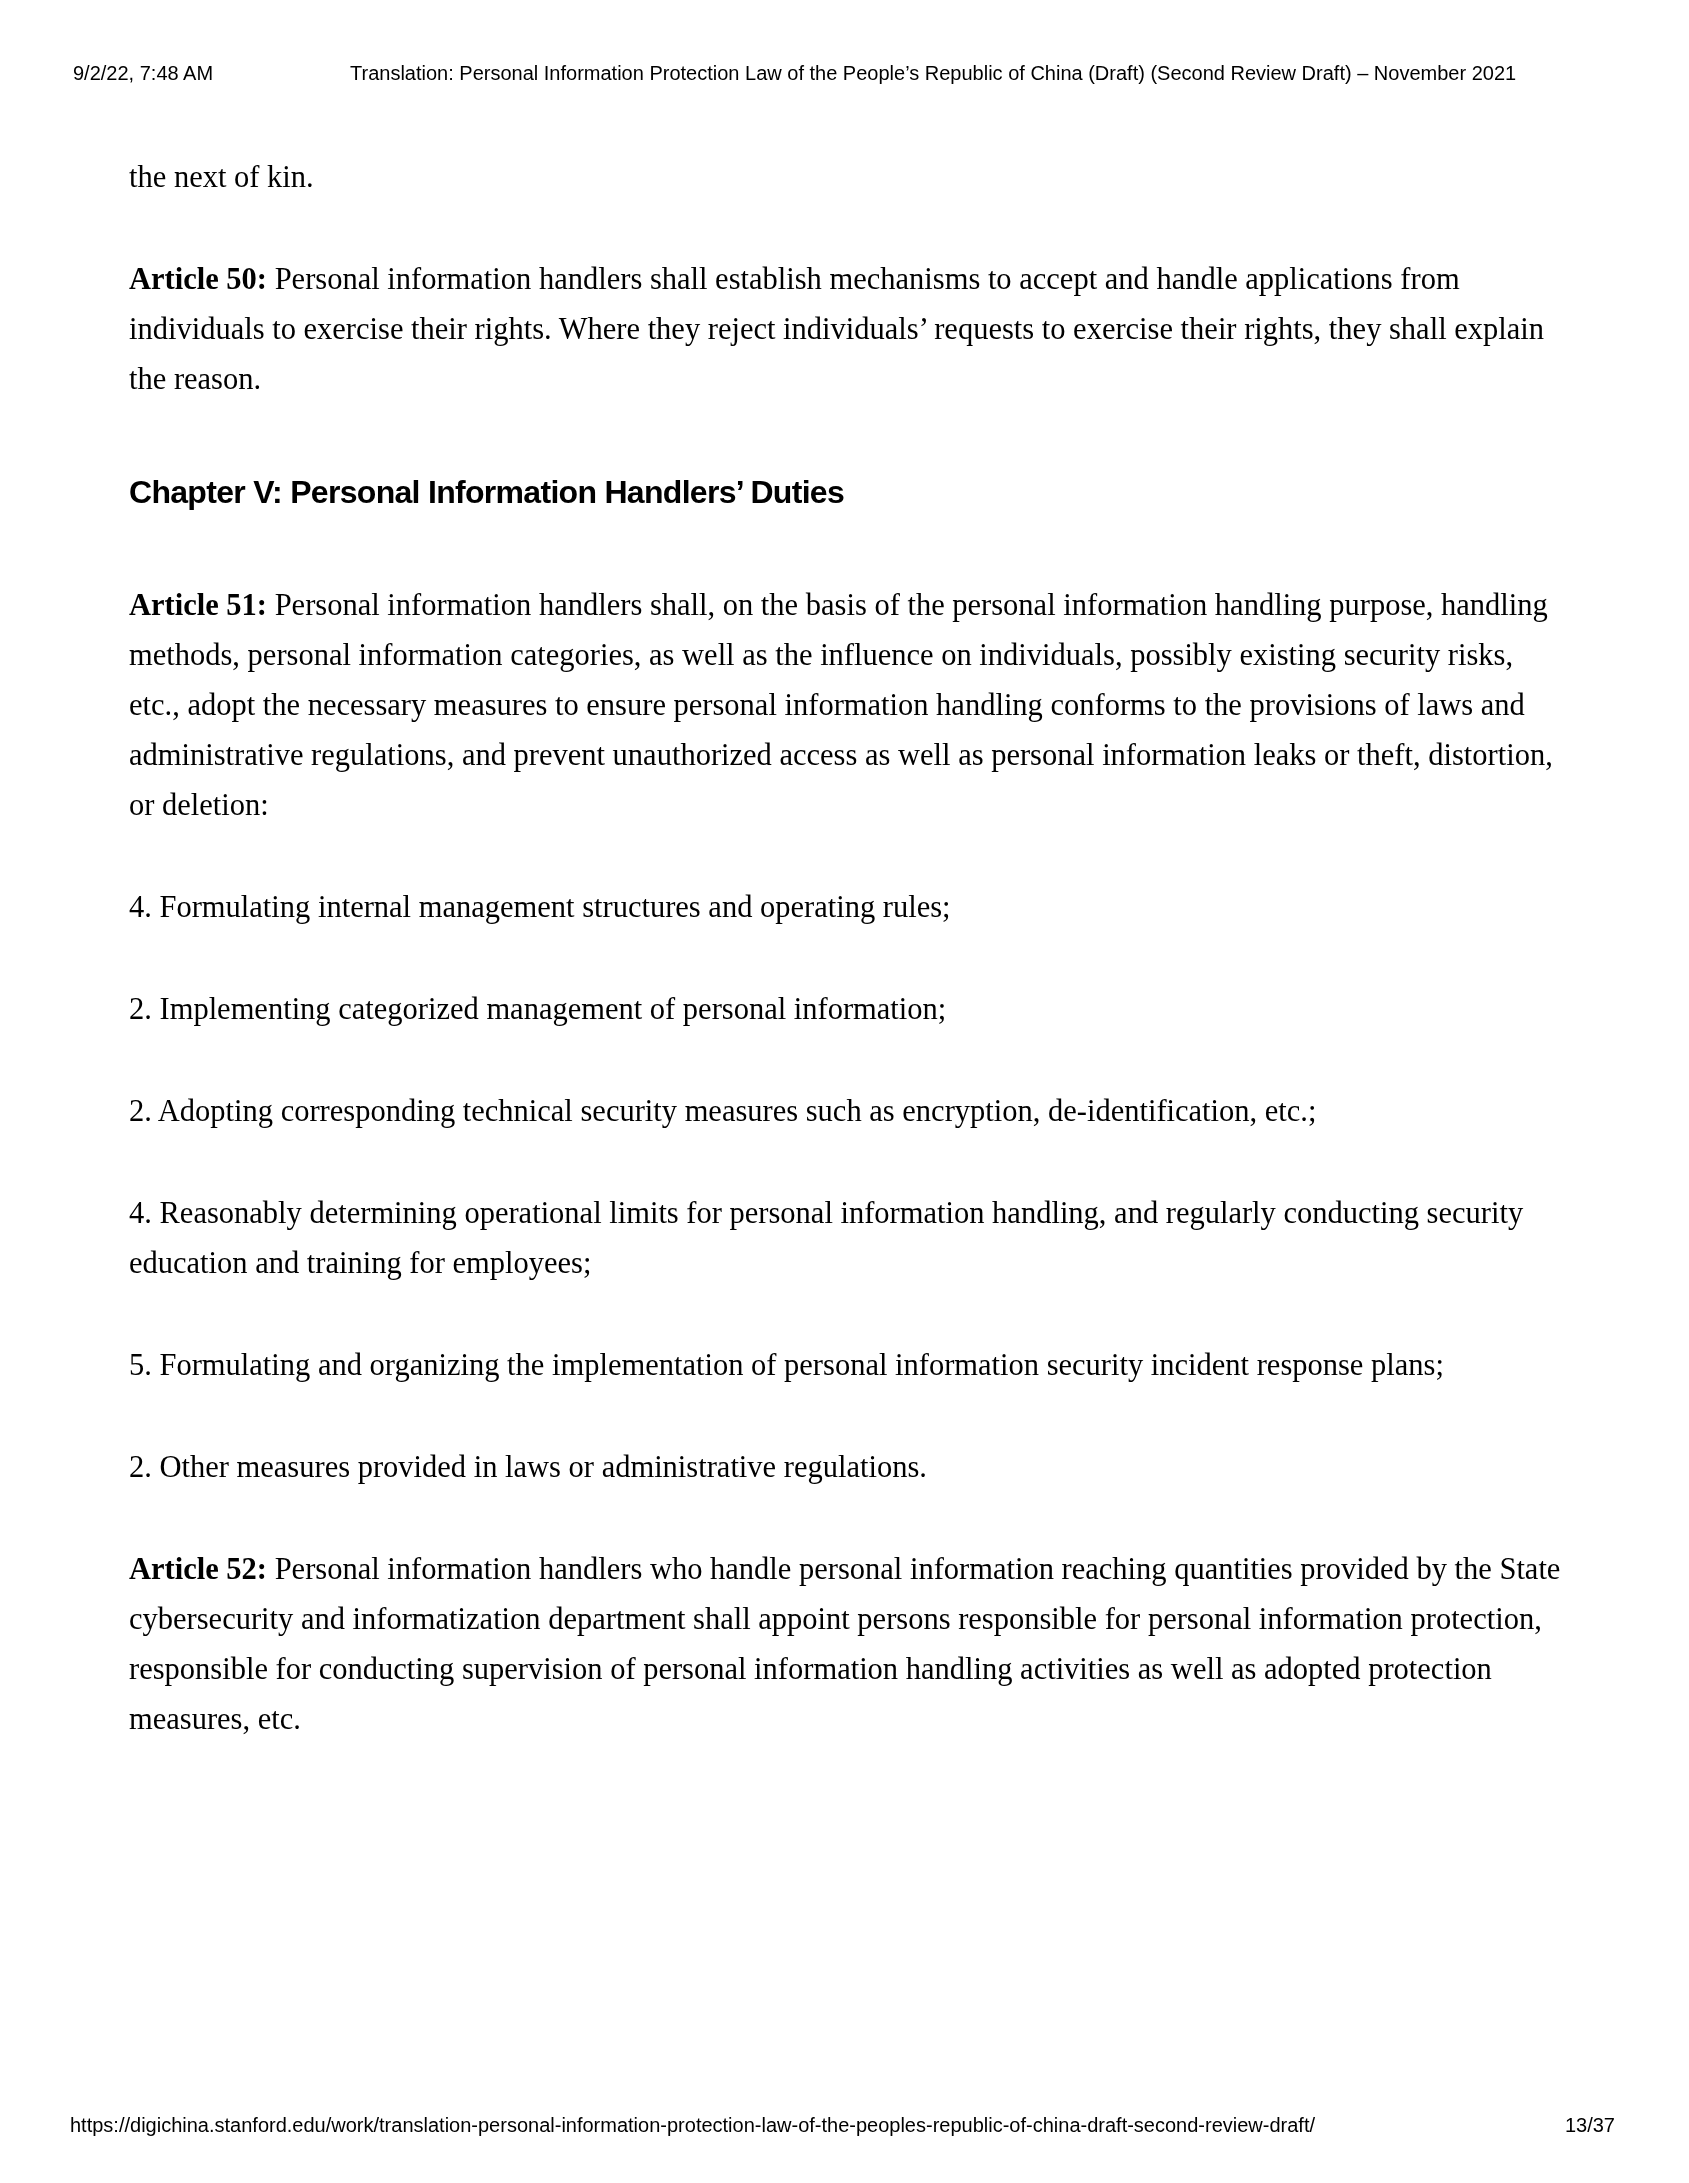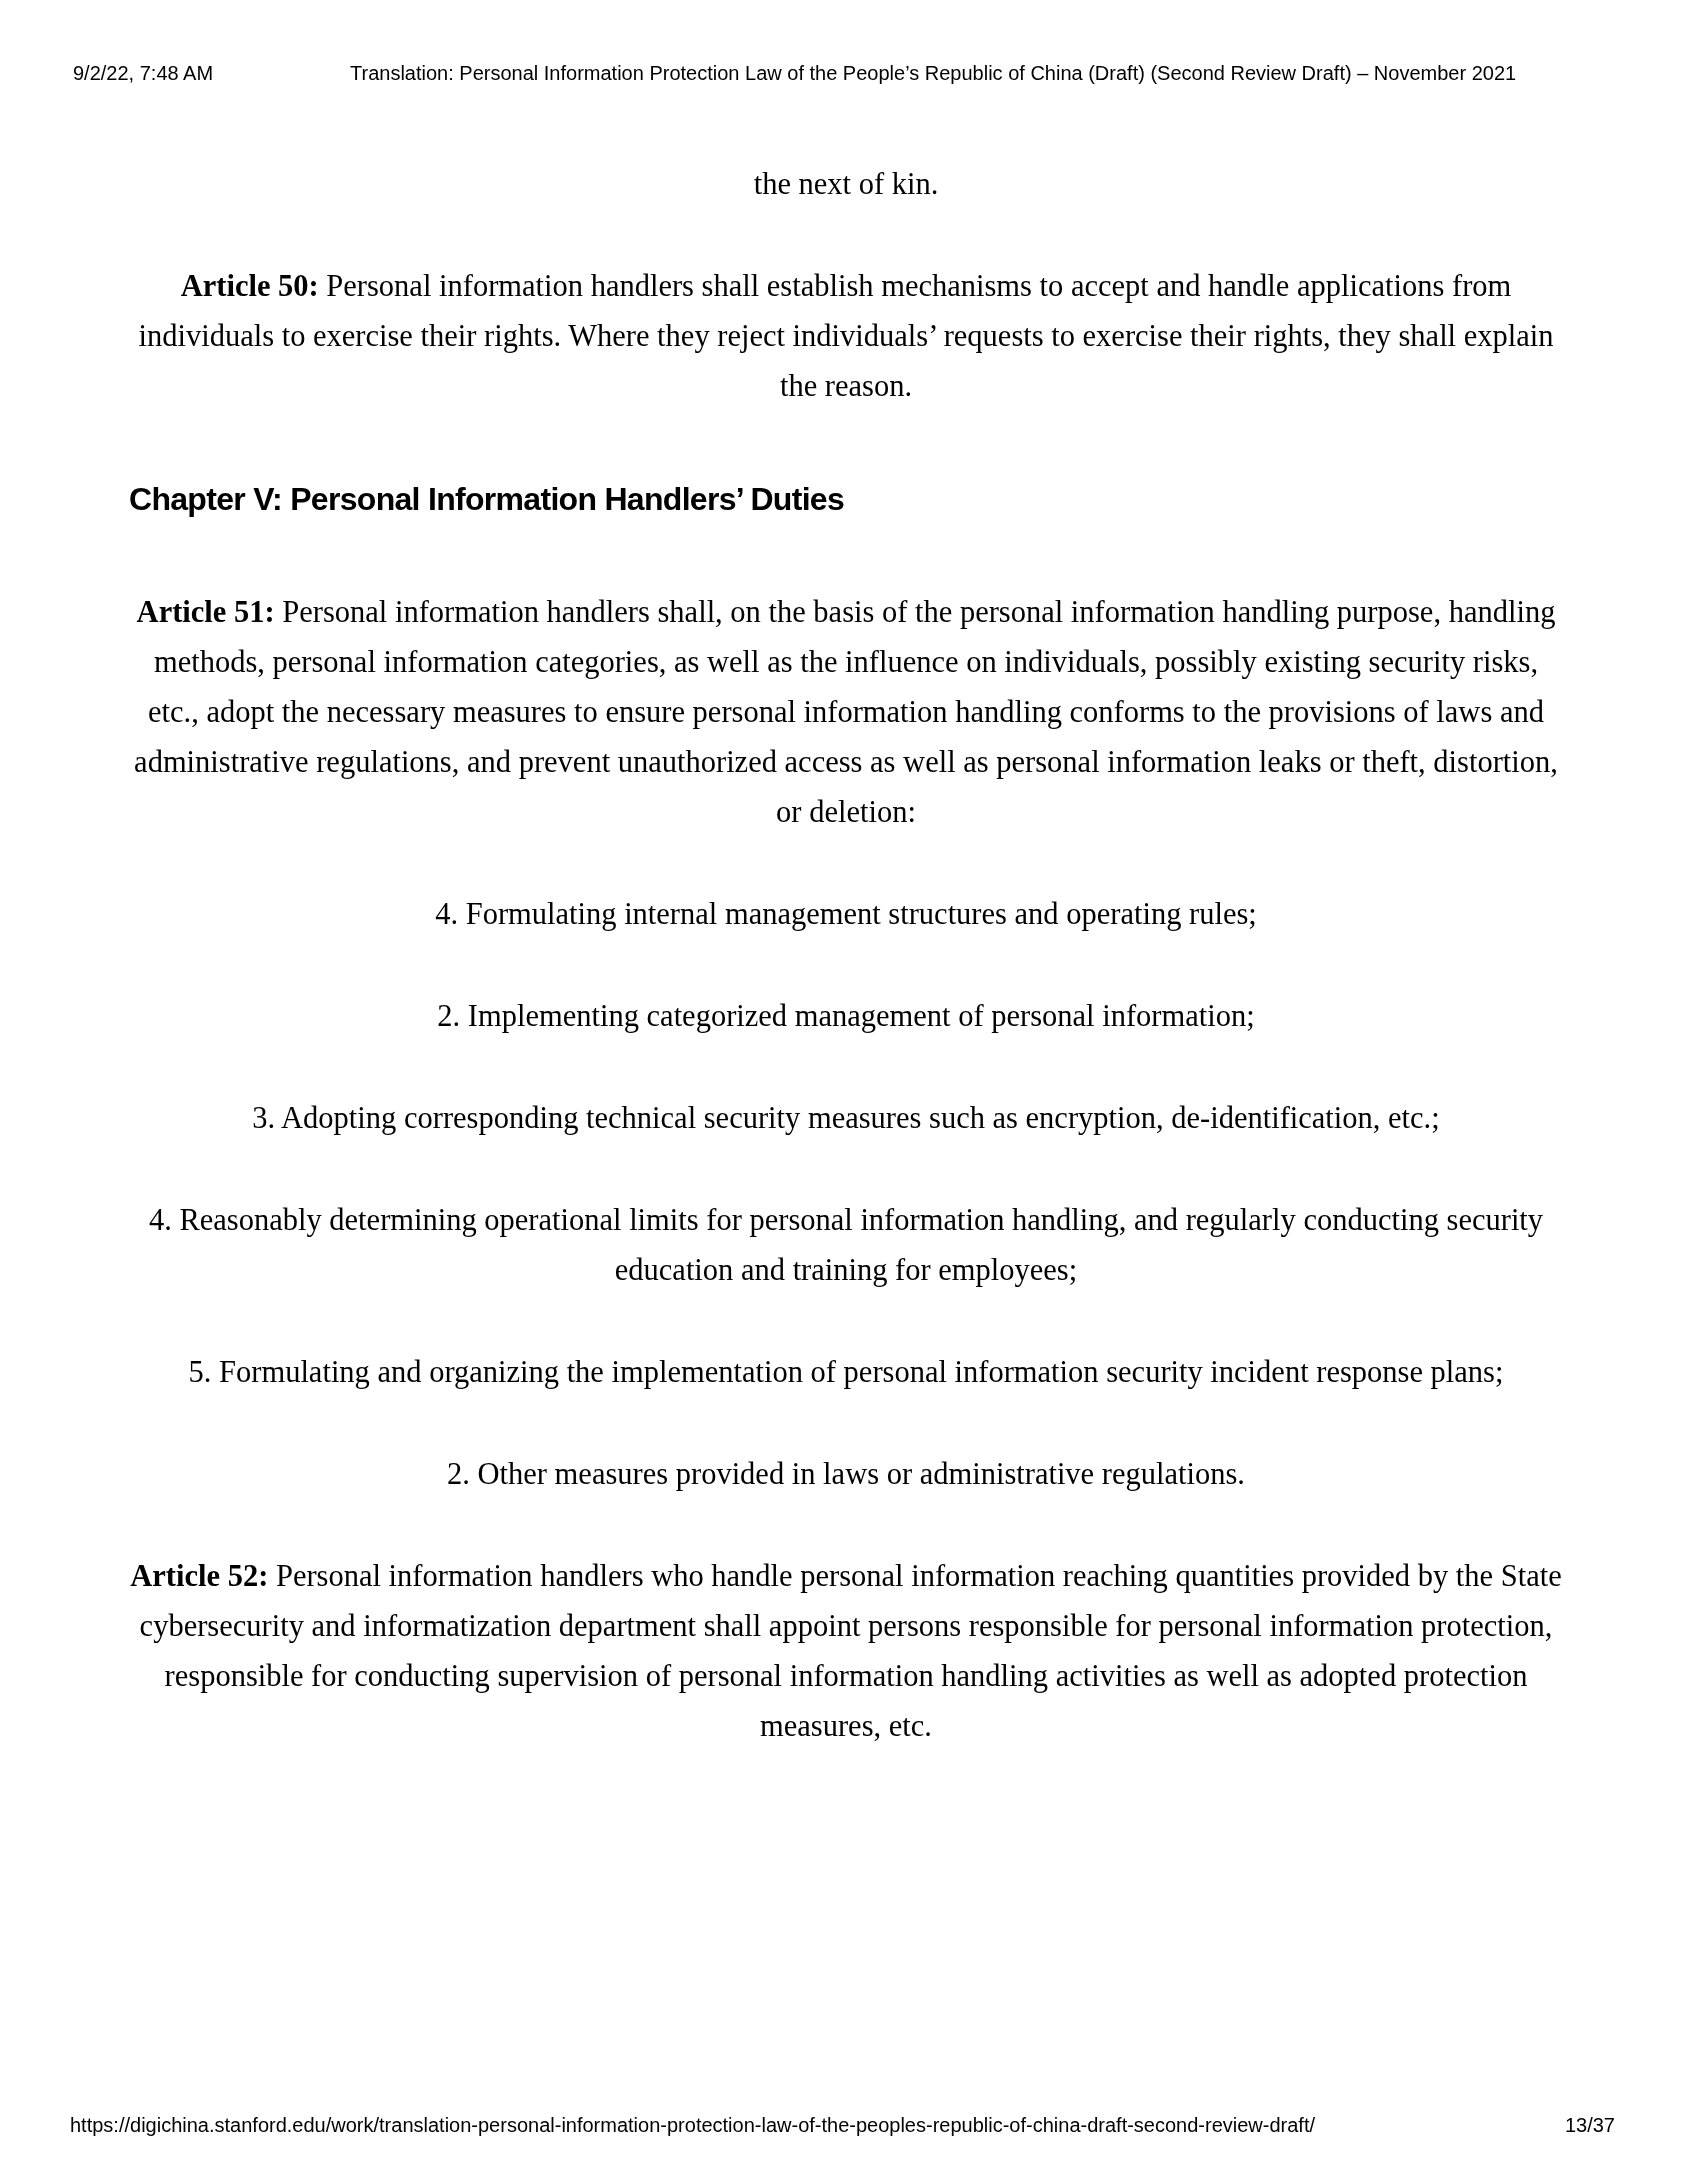--- a/index.html
+++ b/index.html
@@ -40,21 +40,21 @@
   .content {
     position: absolute;
     top: 152px;
     left: 129px;
     right: 126px;
     font-family: "Liberation Serif", "DejaVu Serif", serif;
     font-size: 30.5px;
     line-height: 50px;
     color: #000000;
   }
-  .content p { margin: 7px 0 52px 0; text-align: center; }
+  .content p { margin: 0 0 52px 0; }
   .content p b { font-weight: 700; }
   .content h1 {
     margin: 66px 0 66px 0;
     font-family: "Liberation Sans", "DejaVu Sans", sans-serif;
     font-weight: 700;
     font-size: 32px;
     line-height: 44px;
     letter-spacing: -0.7px;
     color: #000000;
   }
@@ -74,21 +74,21 @@
     <p>the next of kin.</p>
 
     <p><b>Article 50:</b> <span>Personal information handlers shall establish mechanisms to accept and handle applications from individuals to exercise their rights. Where they reject individuals’ requests to exercise their rights, they shall explain the reason.</span></p>
 
     <h1>Chapter V: Personal Information Handlers’ Duties</h1>
 
     <p><b>Article 51:</b> <span>Personal information handlers shall, on the basis of the personal information handling purpose, handling methods, personal information categories, as well as the influence on individuals, possibly existing security risks, etc., adopt the necessary measures to ensure personal information handling conforms to the provisions of laws and administrative regulations, and prevent unauthorized access as well as personal information leaks or theft, distortion, or deletion:</span></p>
 
     <p>4. Formulating internal management structures and operating rules;</p>
     <p>2. Implementing categorized management of personal information;</p>
-    <p>3. Adopting corresponding technical security measures such as encryption, de-identification, etc.;</p>
+    <p>2. Adopting corresponding technical security measures such as encryption, de-identification, etc.;</p>
     <p>4. Reasonably determining operational limits for personal information handling, and regularly conducting security education and training for employees;</p>
     <p>5. Formulating and organizing the implementation of personal information security incident response plans;</p>
     <p>2. Other measures provided in laws or administrative regulations.</p>
 
     <p><b>Article 52:</b> <span>Personal information handlers who handle personal information reaching quantities provided by the State cybersecurity and informatization department shall appoint persons responsible for personal information protection, responsible for conducting supervision of personal information handling activities as well as adopted protection measures, etc.</span></p>
 
 
   </div>
 
   <div class="print-footer">

